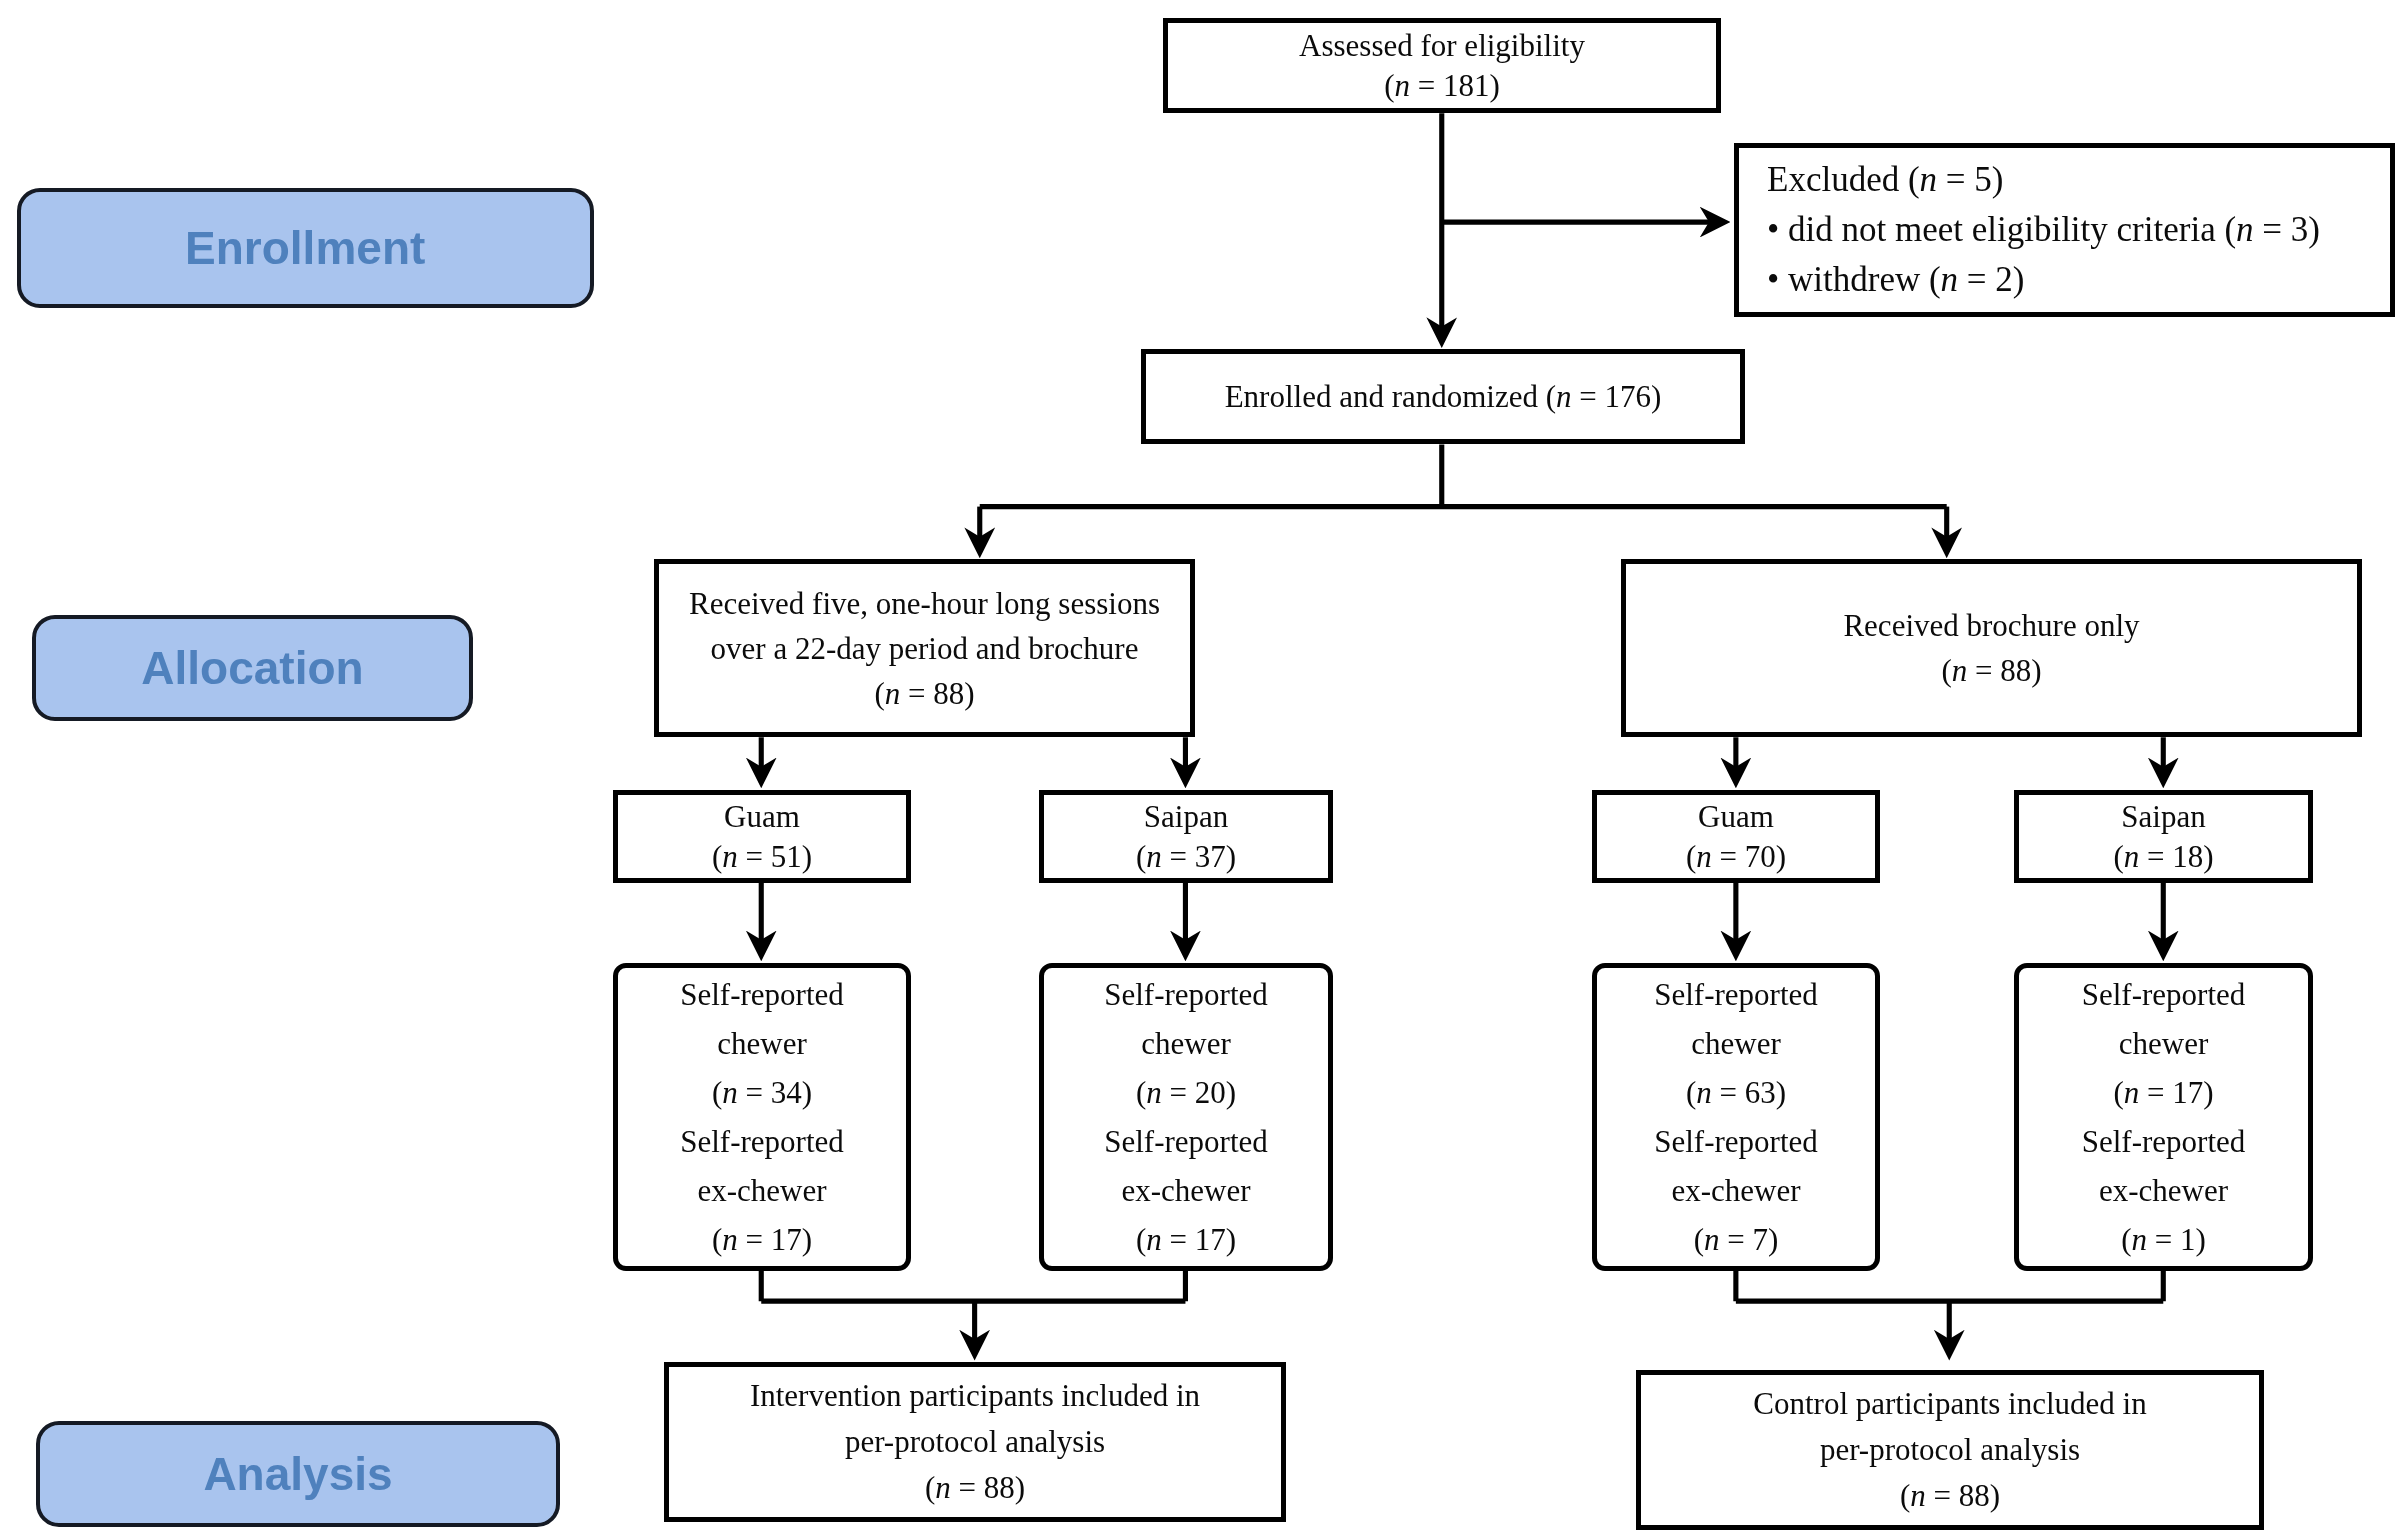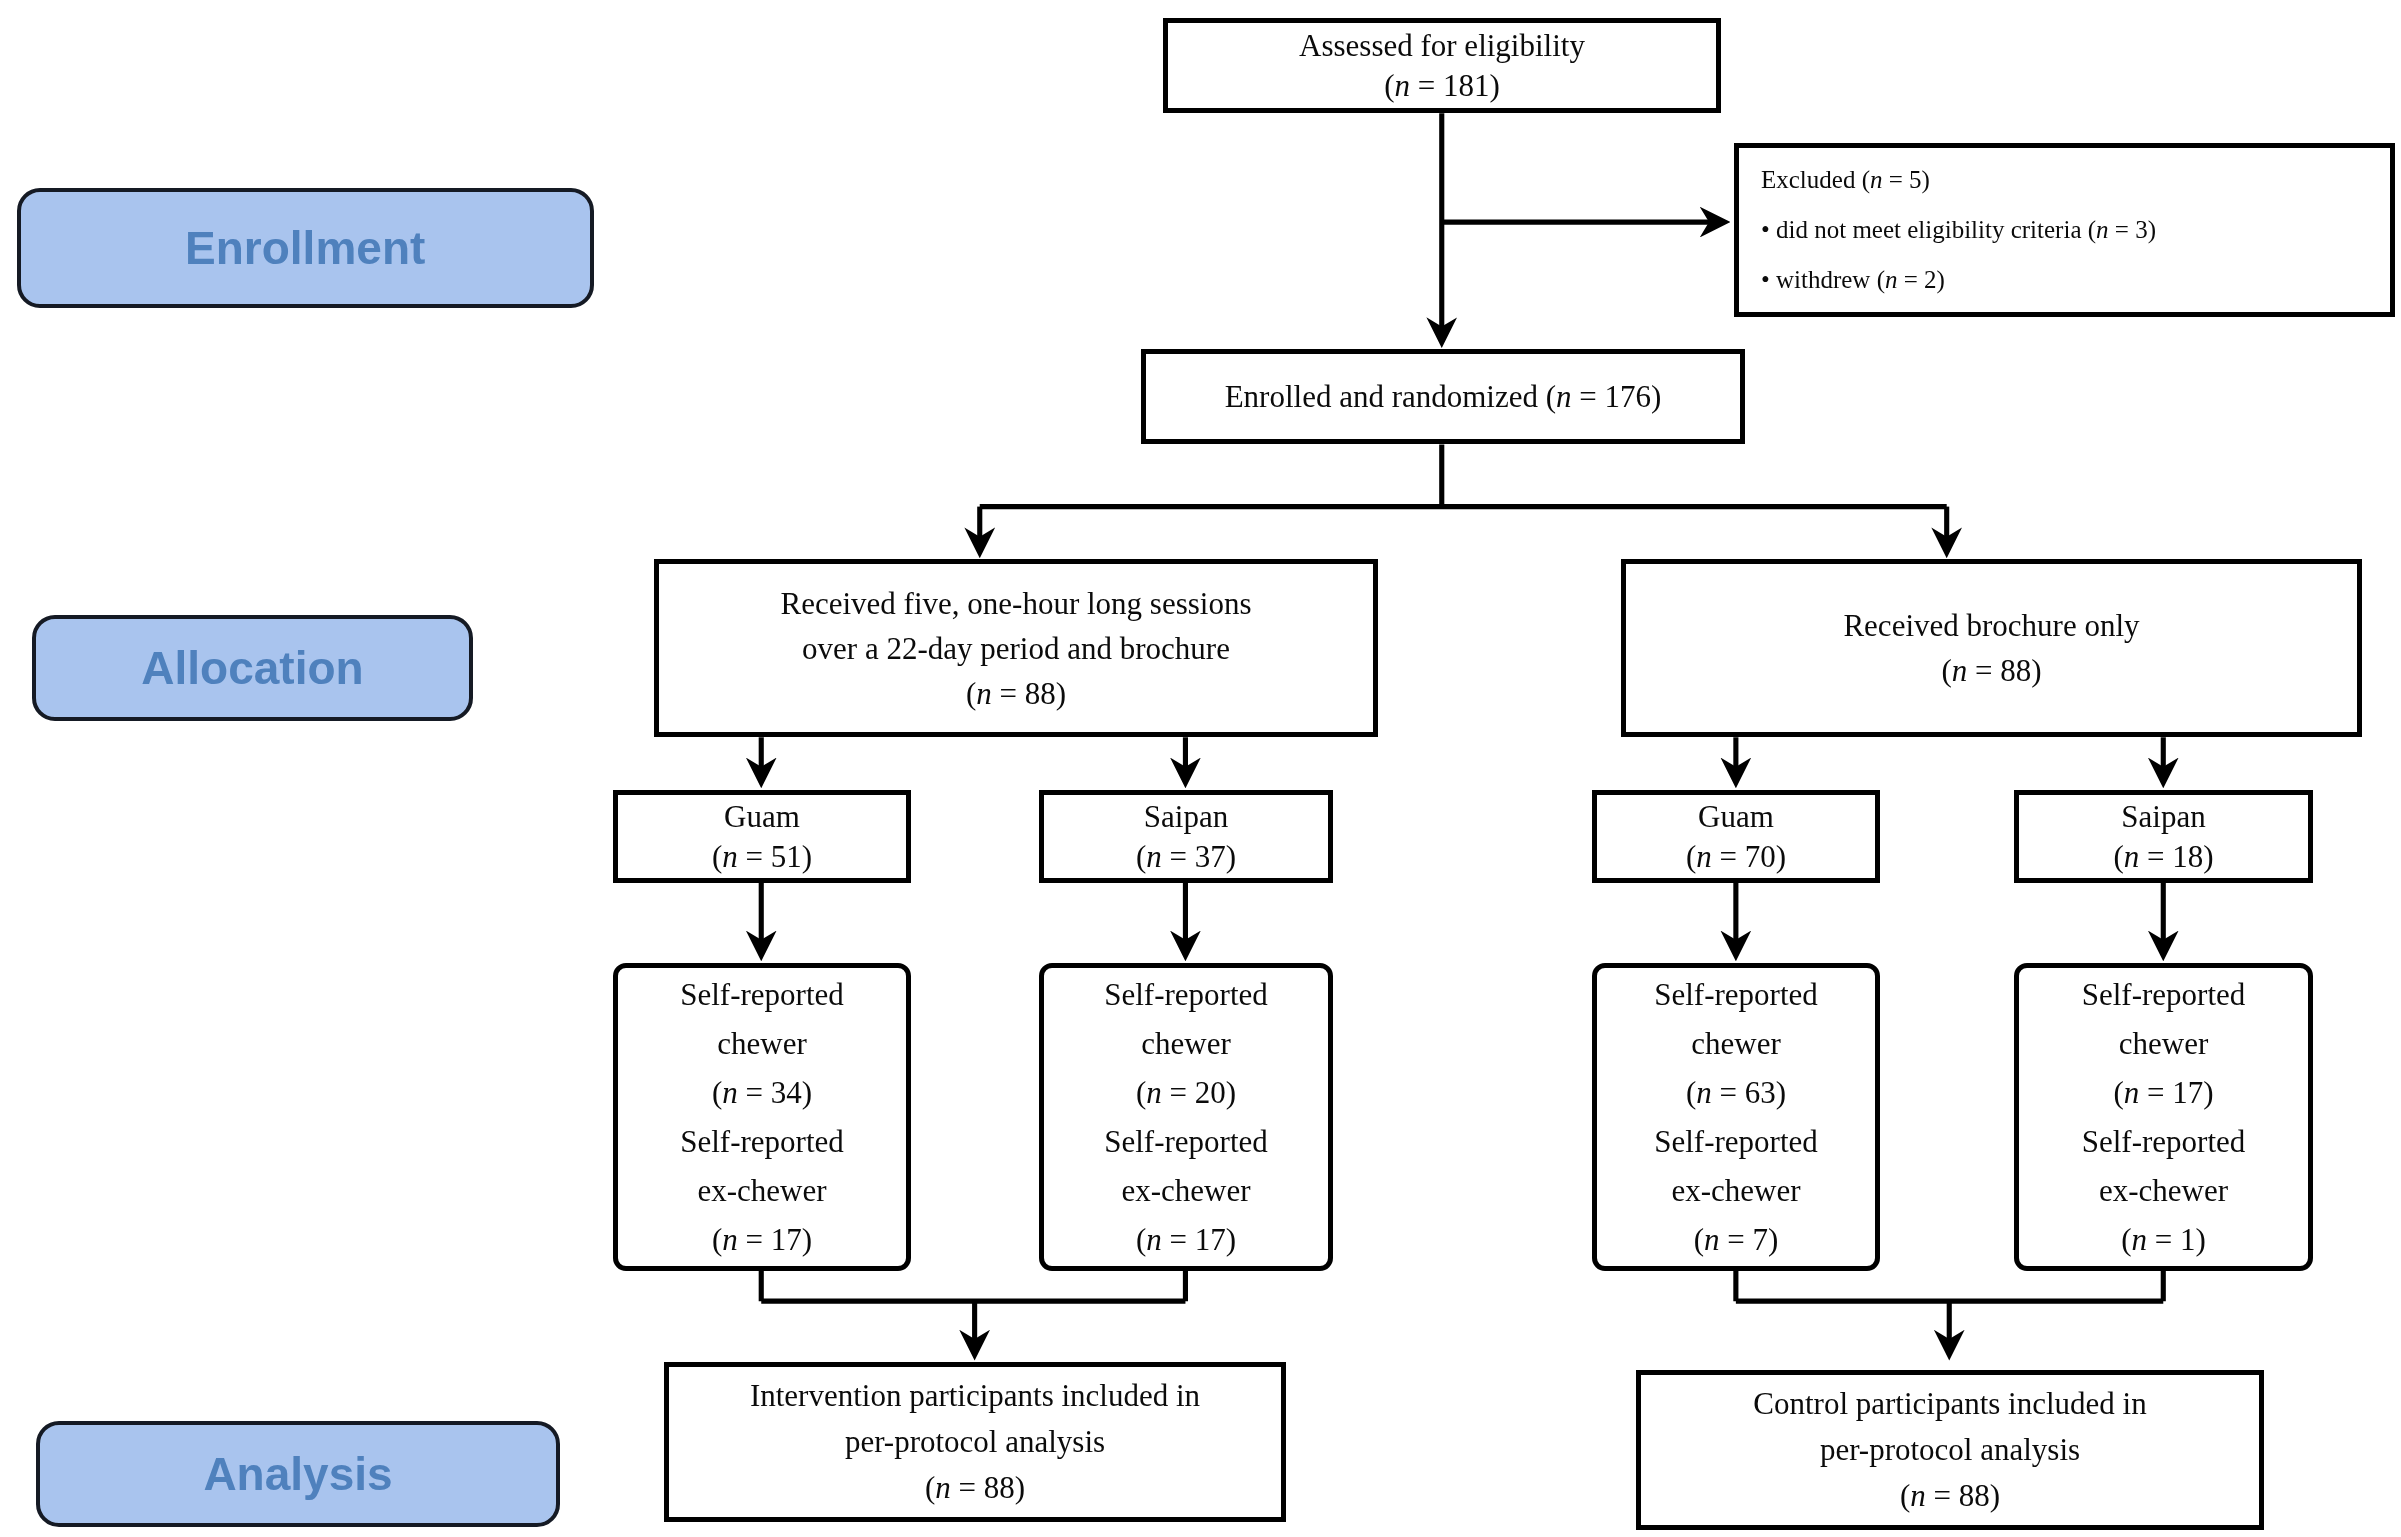--- a/index.html
+++ b/index.html
@@ -32,23 +32,23 @@
     text-align: center;
     font-size: 31px;
     line-height: 40px;
   }
   .box .lines { width: 100%; }
   .box i { font-style: italic; }
 
   .box.excluded {
     justify-content: flex-start;
     text-align: left;
-    padding-left: 22px;
+    padding-left: 28px;
     padding-right: 6.4px;
-    font-size: 25px;
+    font-size: 35px;
     line-height: 50px;
   }
   .box.alloc   { line-height: 45px; }
   .box.status  { line-height: 49px; border-radius: 13px; }
   .box.result  { line-height: 46px; }
 
   .stage {
     position: absolute;
     box-sizing: border-box;
     background: var(--stage-fill, #a9c4ee);
@@ -61,21 +61,21 @@
     font-weight: bold;
     font-size: 46px;
     color: var(--stage-text, #4f81bd);
     margin-top: 24px;
   }
 
   
   #box-assessed   { left: 1163px; top: 18px;   width: 558px;  height: 95px; }
   #box-excluded   { left: 1734px; top: 143px;  width: 661px; height: 174px; }
   #box-enrolled   { left: 1141px; top: 349px;  width: 604px;  height: 95px; }
-  #box-alloc-int  { left: 654px; top: 559px;  width: 724px; height: 178px; }
+  #box-alloc-int  { left: 654px; top: 559px;  width: 541px; height: 178px; }
   #box-alloc-ctl  { left: 1621px; top: 559px;  width: 741px; height: 178px; }
 
   #box-site-0 { left: 613px;  top: 790px; width: 298px; height: 93px; }
   #box-site-1 { left: 1039px; top: 790px; width: 294px; height: 93px; }
   #box-site-2 { left: 1592px; top: 790px; width: 288px; height: 93px; }
   #box-site-3 { left: 2014px; top: 790px; width: 299px; height: 93px; }
 
   #box-status-0 { left: 613px;  top: 963px; width: 298px; height: 308px; }
   #box-status-1 { left: 1039px; top: 963px; width: 294px; height: 308px; }
   #box-status-2 { left: 1592px; top: 963px; width: 288px; height: 308px; }

